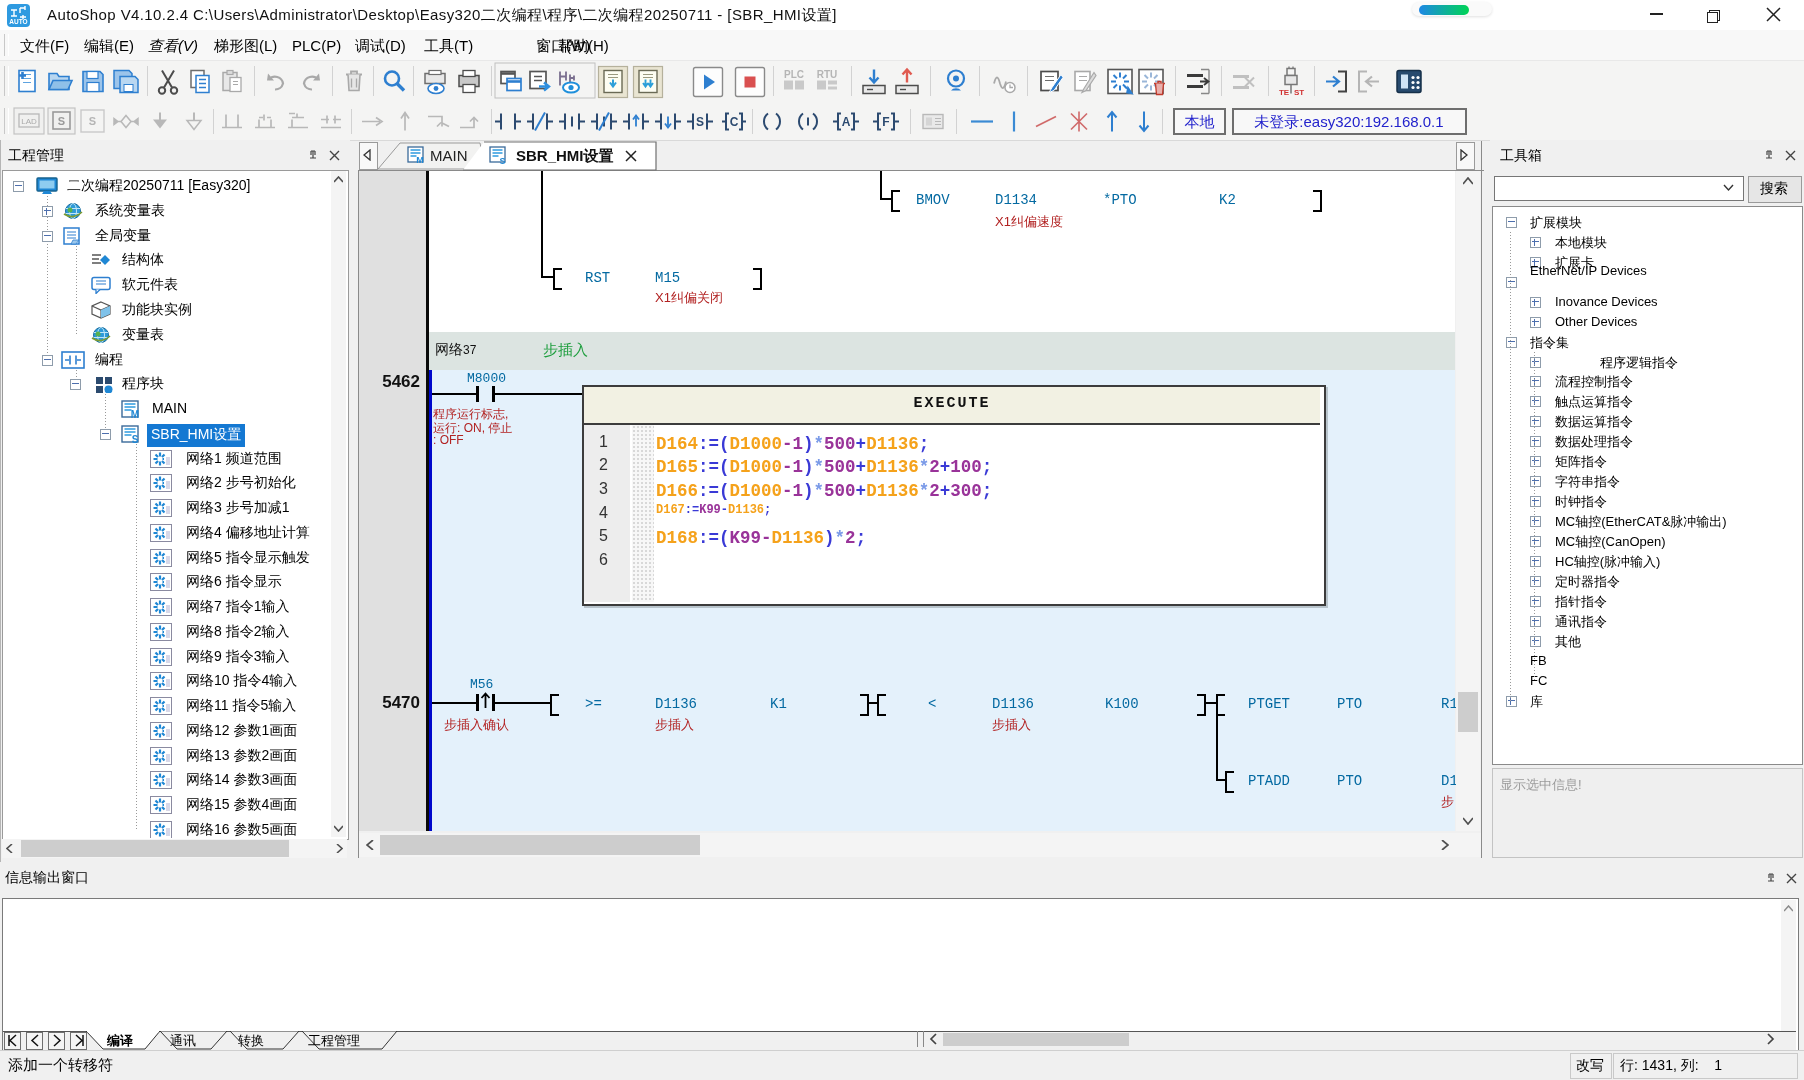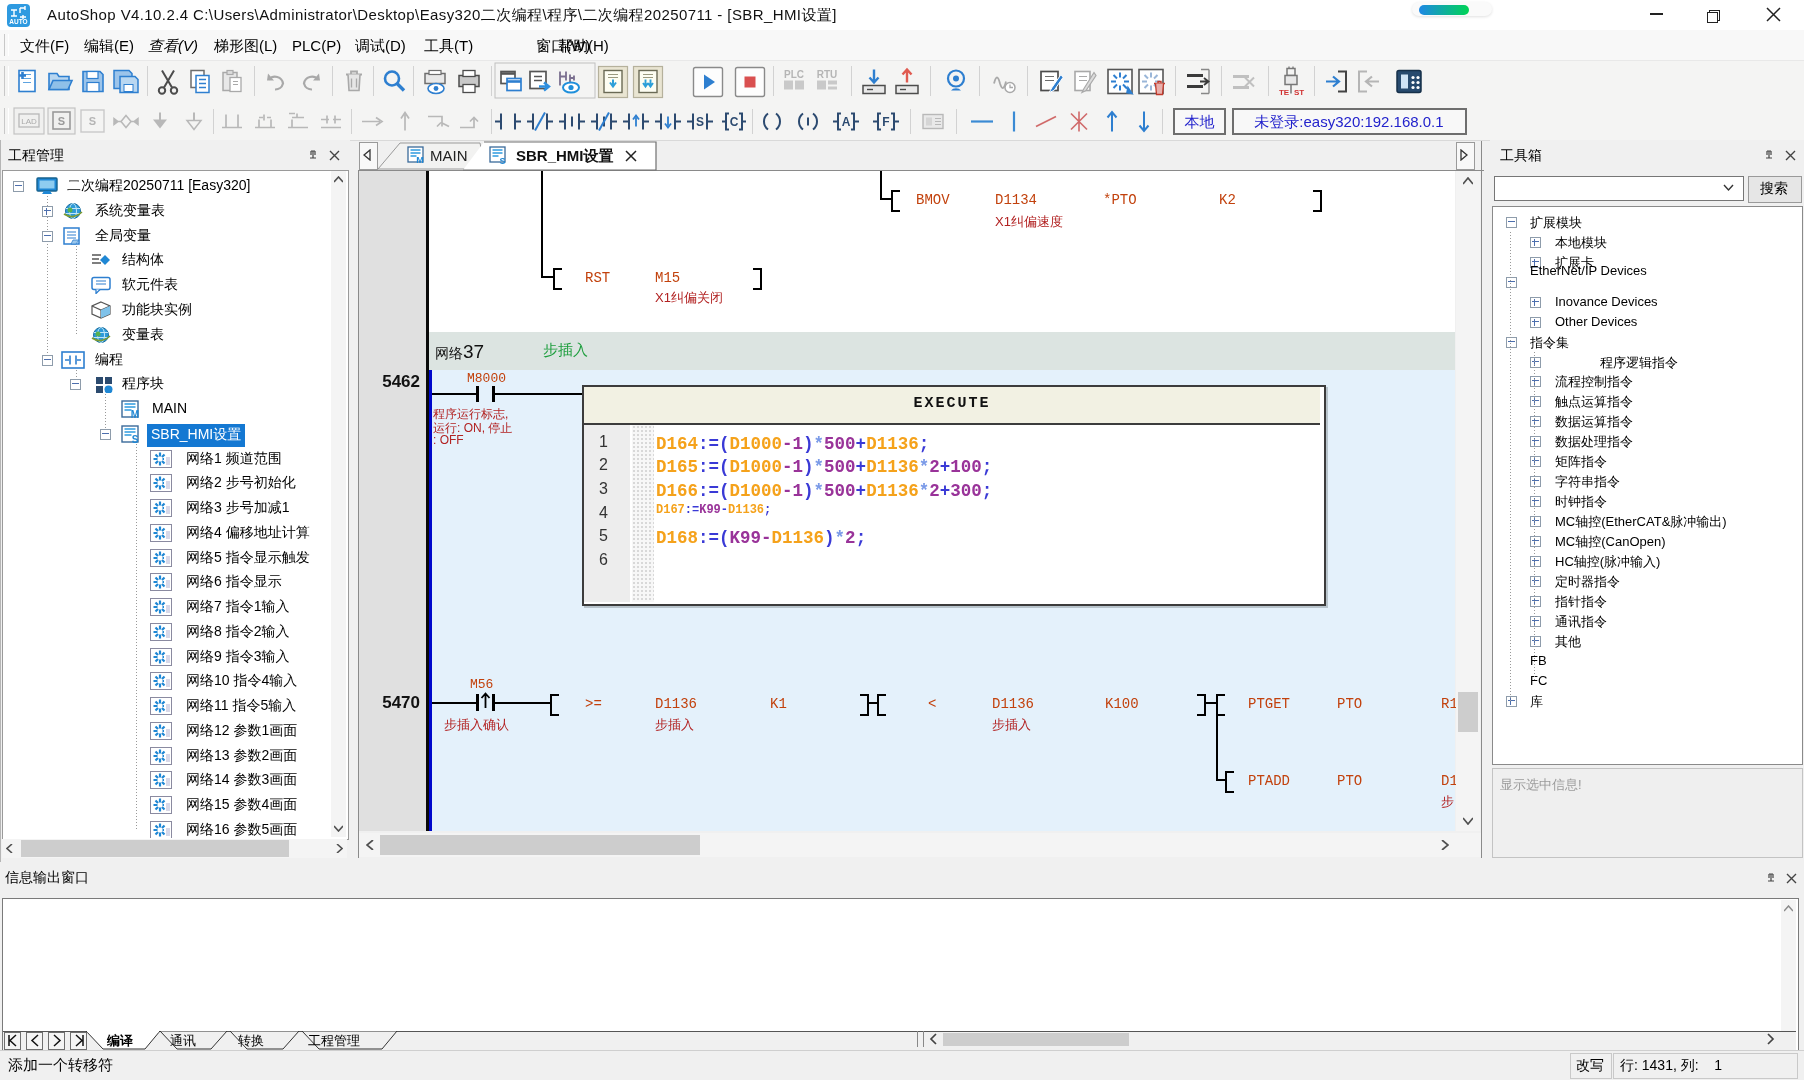--- a/index.html
+++ b/index.html
@@ -7,21 +7,21 @@
  font-family:"Liberation Sans",sans-serif;-webkit-font-smoothing:antialiased;}
 .abs{position:absolute;}
 .mono{font-family:"Liberation Mono",monospace;}
 .trow{position:absolute;white-space:nowrap;font-size:14px;color:#000;}
 .xbox{position:absolute;width:9px;height:9px;border:1px solid #8e9cab;background:#fff;}
 .xbox:before{content:"";position:absolute;left:1px;right:1px;top:3px;height:1px;background:#4d6fae;}
 .xbox.plus:after{content:"";position:absolute;top:1px;bottom:1px;left:3px;width:1px;background:#4d6fae;}
 .dotv{position:absolute;width:1px;background-image:linear-gradient(#999 1px,transparent 1px);background-size:1px 3px;}
 .wire{position:absolute;background:#000;height:2px;}
 .vwire{position:absolute;background:#000;width:2px;}
-.lbl{position:absolute;font-family:"Liberation Mono",monospace;font-size:14px;color:#c2410c;white-space:nowrap;}
+.lbl{position:absolute;font-family:"Liberation Mono",monospace;font-size:14px;color:#0369a1;white-space:nowrap;}
 .rlbl{position:absolute;font-size:13px;color:#b22222;white-space:nowrap;}
 .lbrk{position:absolute;width:7px;height:18px;border:2px solid #000;border-right:none;}
 .rbrk{position:absolute;width:7px;height:18px;border:2px solid #000;border-left:none;}
 .thumb{position:absolute;background:#cdcdcd;}
 </style>
 </head>
 <body>
 
 <div class="abs" style="left:0;top:0;width:1804px;height:30px;background:#ffffff;"></div>
 <svg class="abs" style="left:7px;top:4px" width="23" height="23" viewBox="0 0 23 23">
@@ -680,21 +680,21 @@
 <div class="rlbl" style="left:655px;top:289px;">X1纠偏关闭</div>
 <div class="vwire" style="left:880px;top:171px;height:29px;"></div>
 <div class="wire" style="left:880px;top:198px;width:11px;"></div>
 <div class="lbrk" style="left:891px;top:190px;"></div>
 <div class="lbl" style="left:916px;top:192px;">BMOV</div>
 <div class="lbl" style="left:995px;top:192px;">D1134</div>
 <div class="lbl" style="left:1103px;top:192px;">*PTO</div>
 <div class="lbl" style="left:1219px;top:192px;">K2</div>
 <div class="rbrk" style="left:1313px;top:190px;"></div>
 <div class="rlbl" style="left:995px;top:213px;">X1纠偏速度</div>
-<div class="abs" style="left:435px;top:341px;font-size:14px;color:#111;">网络<span style="font-size:19px">37</span></div>
+<div class="abs" style="left:435px;top:341px;font-size:14px;color:#111;">网络<span style="font-size:12px">37</span></div>
 <div class="abs" style="left:543px;top:341px;font-size:15px;color:#1e9e3e;">步插入</div>
 <div class="lbl" style="left:467px;top:371px;font-size:13px;">M8000</div>
 <div class="wire" style="left:432px;top:393px;width:45px;"></div>
 <div class="abs" style="left:476px;top:386px;width:3px;height:16px;background:#000;"></div>
 <div class="abs" style="left:492px;top:386px;width:3px;height:16px;background:#000;"></div>
 <div class="wire" style="left:494px;top:393px;width:88px;"></div>
 <div class="rlbl" style="left:433px;top:406px;font-size:12px;">程序运行标志,</div>
 <div class="rlbl" style="left:433px;top:420px;font-size:12px;">运行: ON, 停止</div>
 <div class="rlbl" style="left:433px;top:433px;font-size:12px;">: OFF</div>
 <div class="abs" style="left:582px;top:385px;width:740px;height:217px;background:#fff;border:2px solid #3c3c3c;box-shadow:2px 2px 0 #b8c4cc;"></div>

